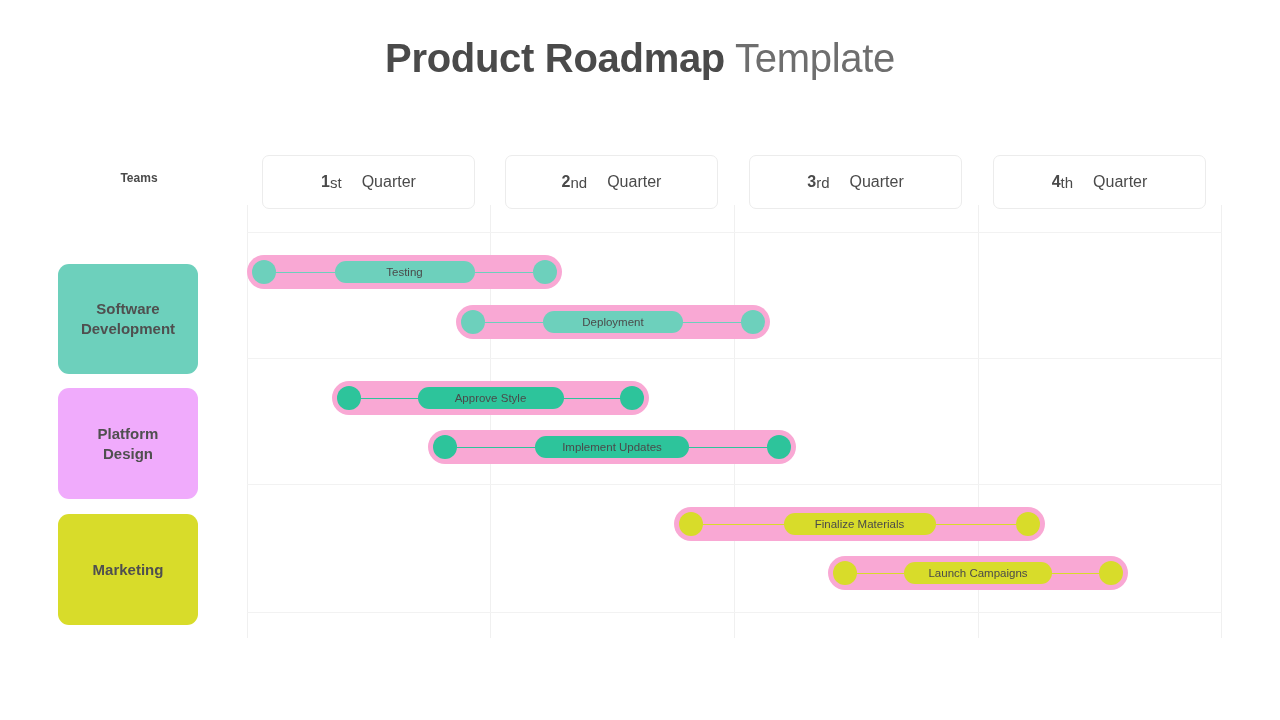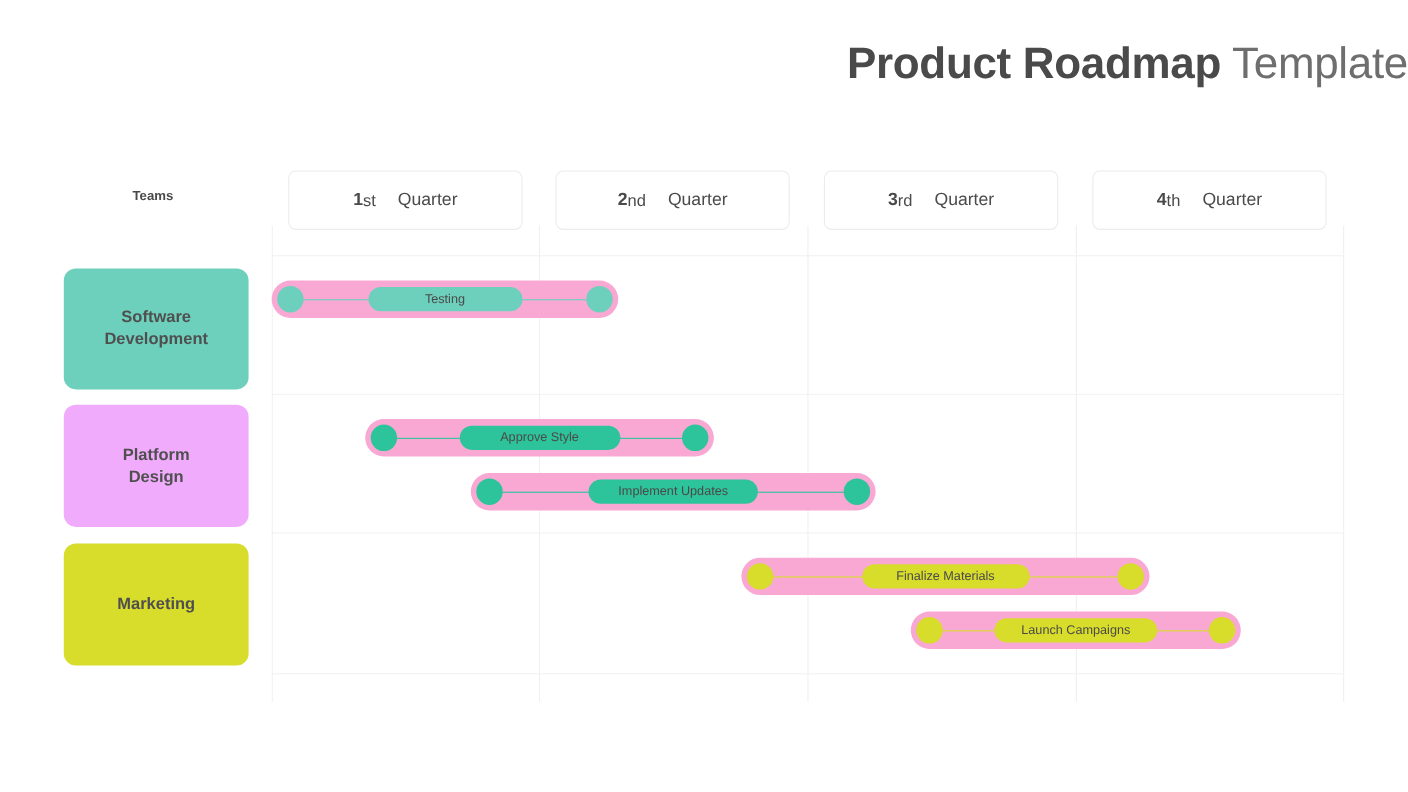--- a/index.html
+++ b/index.html
@@ -7,21 +7,21 @@
     width: 1280px; height: 720px;
     background: #ffffff;
     font-family: "Liberation Sans", sans-serif;
     overflow: hidden;
   }
   #stage { position: relative; width: 1280px; height: 720px; }
 
   
   #title {
     position: absolute; left: 0; top: 36px; width: 1280px;
-    text-align: right; font-size: 40px; letter-spacing: -0.3px;
+    text-align: center; font-size: 40px; letter-spacing: -0.3px;
     white-space: nowrap;
   }
   #title .strong { font-weight: bold; color: #4a4a4a; }
   #title .light  { font-weight: 300; color: #6e6e6e; }
 
   
   #teams-heading {
     position: absolute; left: 58px; top: 171px; width: 162px;
     text-align: center; font-size: 12px; font-weight: bold; color: #4a4a4a;
   }
@@ -42,25 +42,25 @@
     position: absolute; top: 205px; width: 1px; height: 433px;
     background: #f0f0f0;
   }
   .hgrid {
     position: absolute; left: 247px; width: 975px; height: 1px;
     background: #f2f2f2;
   }
 
   
   .team-card {
-    position: absolute; left: 58px; width: 168px;
+    position: absolute; left: 58px; width: 140px;
     border-radius: 11px;
     display: flex; align-items: center; justify-content: center;
     text-align: center; font-size: 15px; font-weight: bold;
-    color: #4f4f4f; line-height: 1.33; padding: 16px 10px;
+    color: #4f4f4f; line-height: 1.33; padding: 16px 10px; margin-top: 20px;
   }
 
   
   .bar {
     position: absolute; height: 34px;
     background: #f9a8d4; border-radius: 17px;
   }
   .bar .connector {
     position: absolute; left: 20px; right: 20px; top: 50%;
     height: 1px; margin-top: -0.5px;
@@ -134,20 +134,28 @@
 
   <div class="bar" id="b0" style="left:247px;top:255px;width:315px">
     <div class="connector" style="background: rgb(109, 208, 188);"></div>
     <div class="node left" style="background: rgb(109, 208, 188);"></div>
     <div class="node right" style="background: rgb(109, 208, 188);"></div>
     <div class="pill" style="background: rgb(109, 208, 188); width: 140px;">
         <span>Testing</span>
       </div>
   </div>
 
+  <div class="bar" id="b1" style="left:456px;top:305px;width:314px">
+    <div class="connector" style="background: rgb(109, 208, 188);"></div>
+    <div class="node left" style="background: rgb(109, 208, 188);"></div>
+    <div class="node right" style="background: rgb(109, 208, 188);"></div>
+    <div class="pill" style="background: rgb(109, 208, 188); width: 140px;">
+        <span>Deployment</span>
+      </div>
+  </div>
 
   <div class="bar" id="b2" style="left:332px;top:381px;width:317px">
     <div class="connector" style="background: rgb(45, 196, 155);"></div>
     <div class="node left" style="background: rgb(45, 196, 155);"></div>
     <div class="node right" style="background: rgb(45, 196, 155);"></div>
     <div class="pill" style="background: rgb(45, 196, 155); width: 146px;">
         <span>Approve Style</span>
       </div>
   </div>
 

